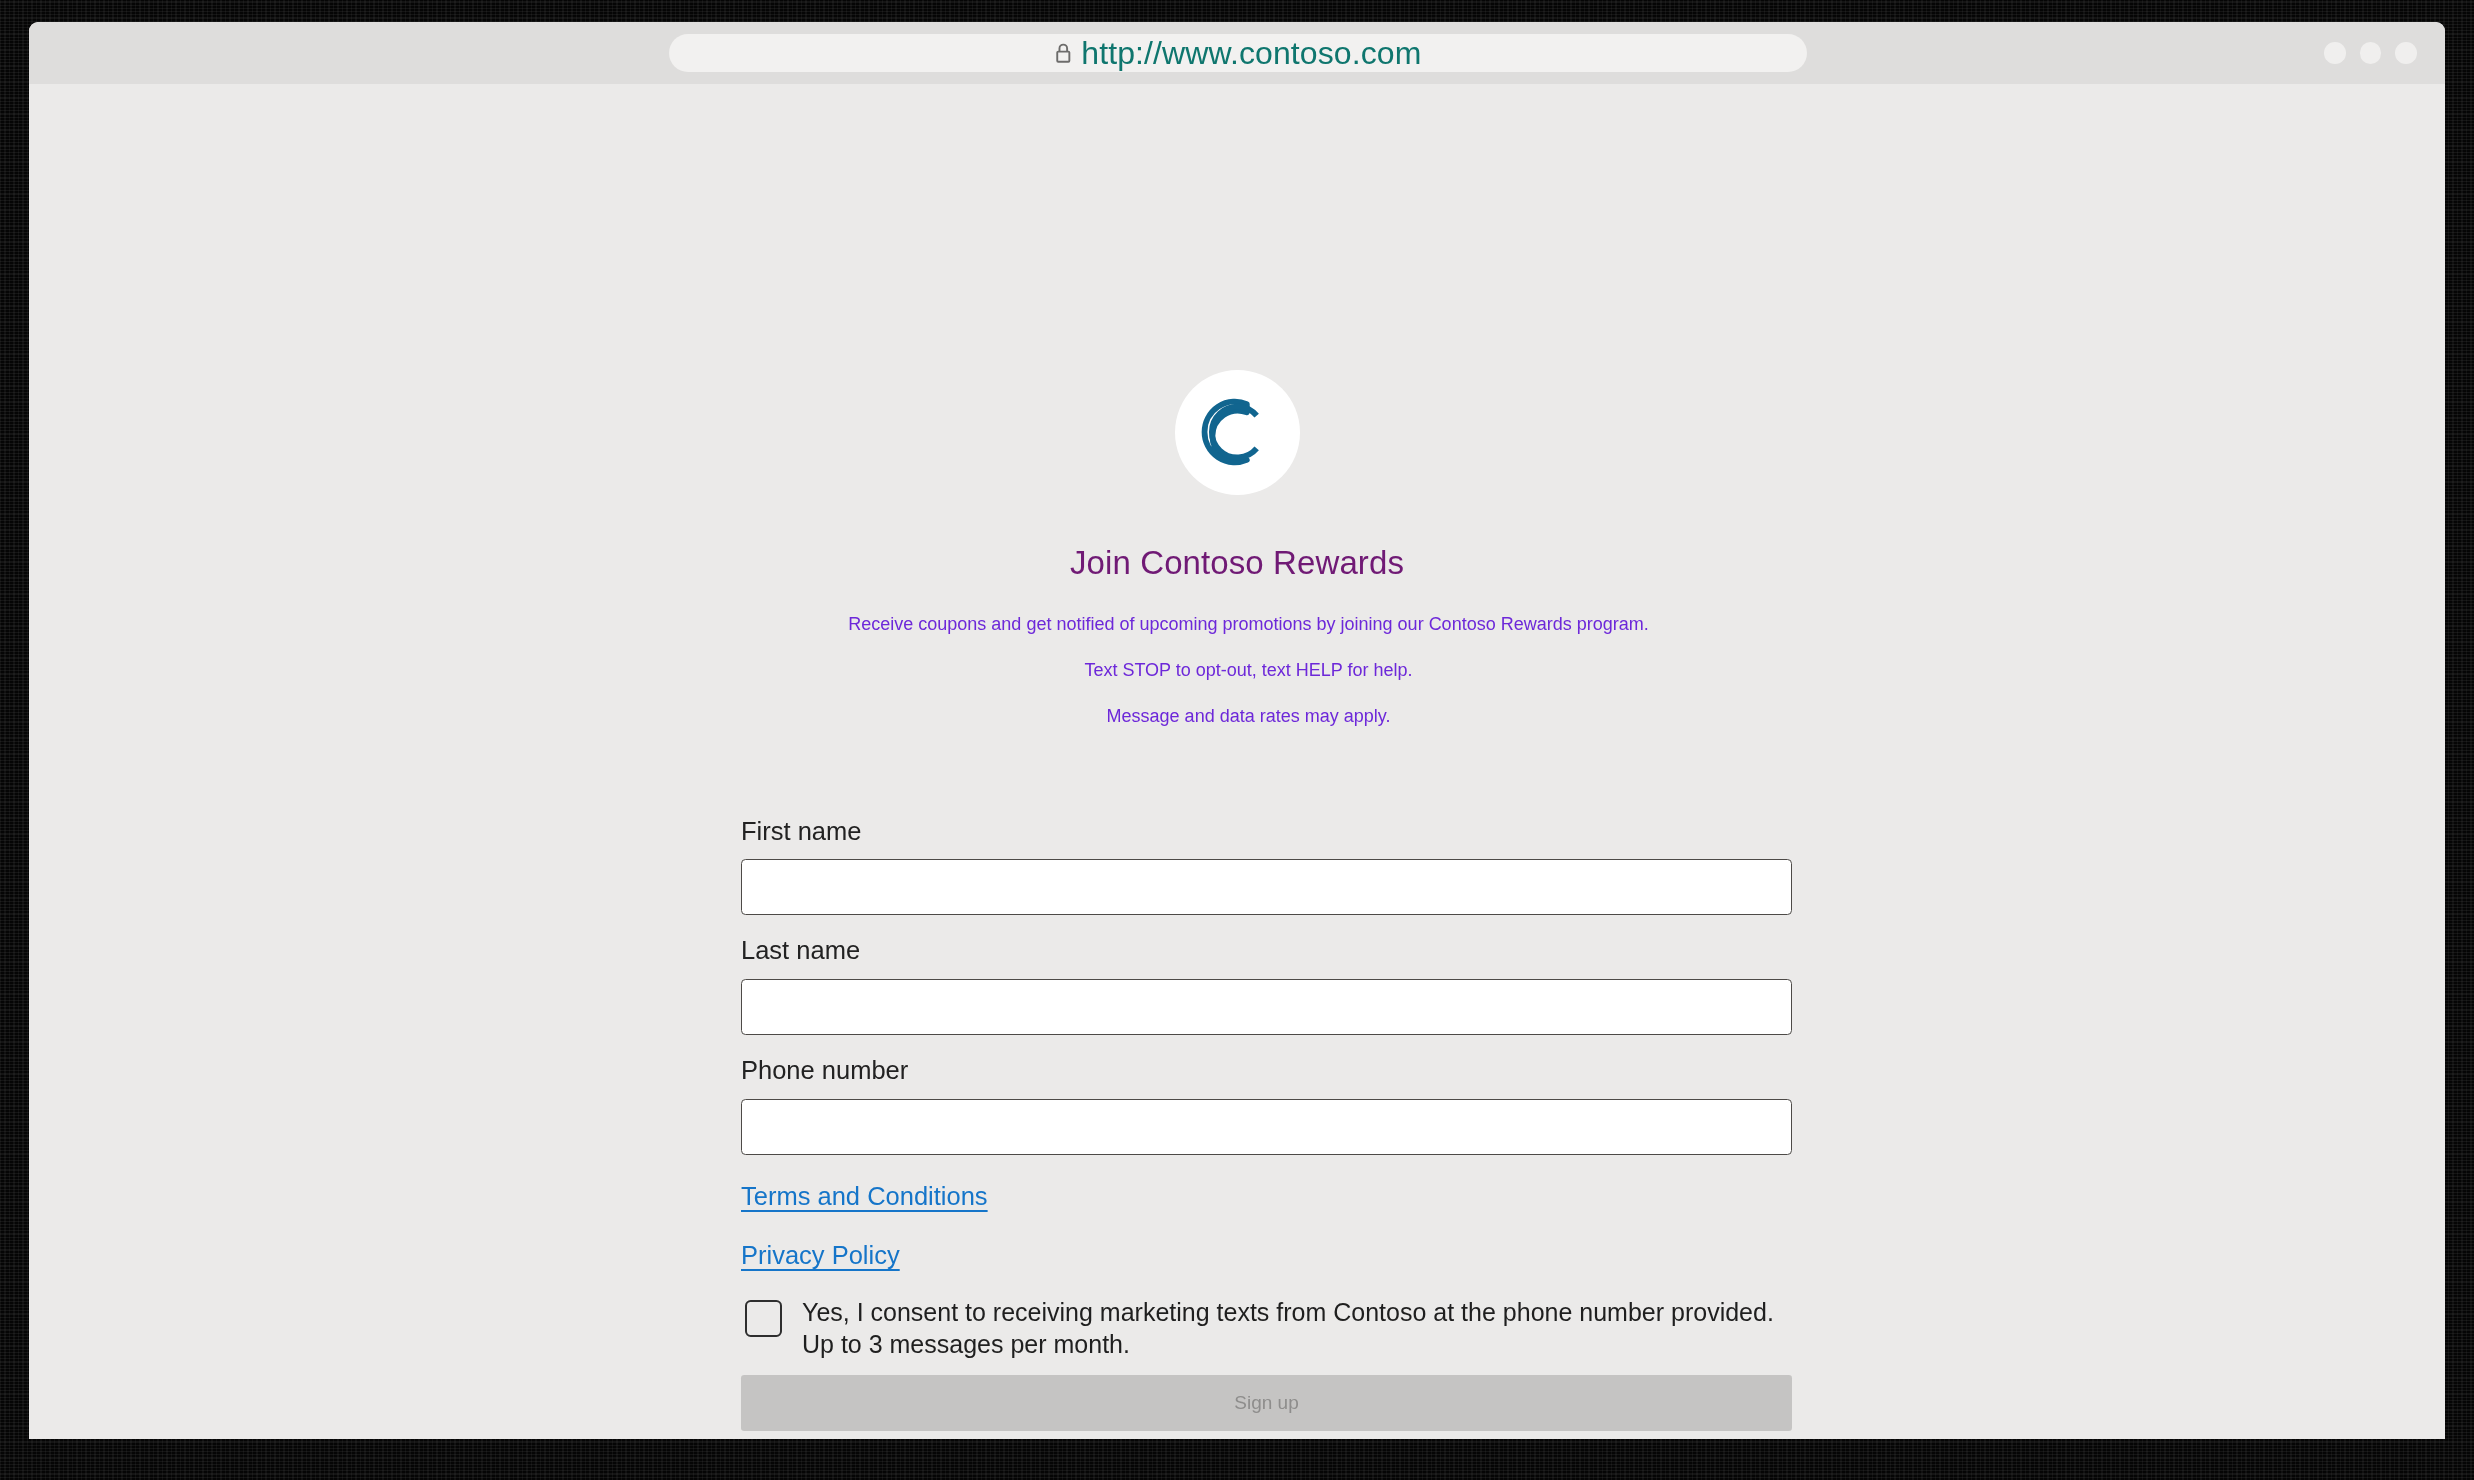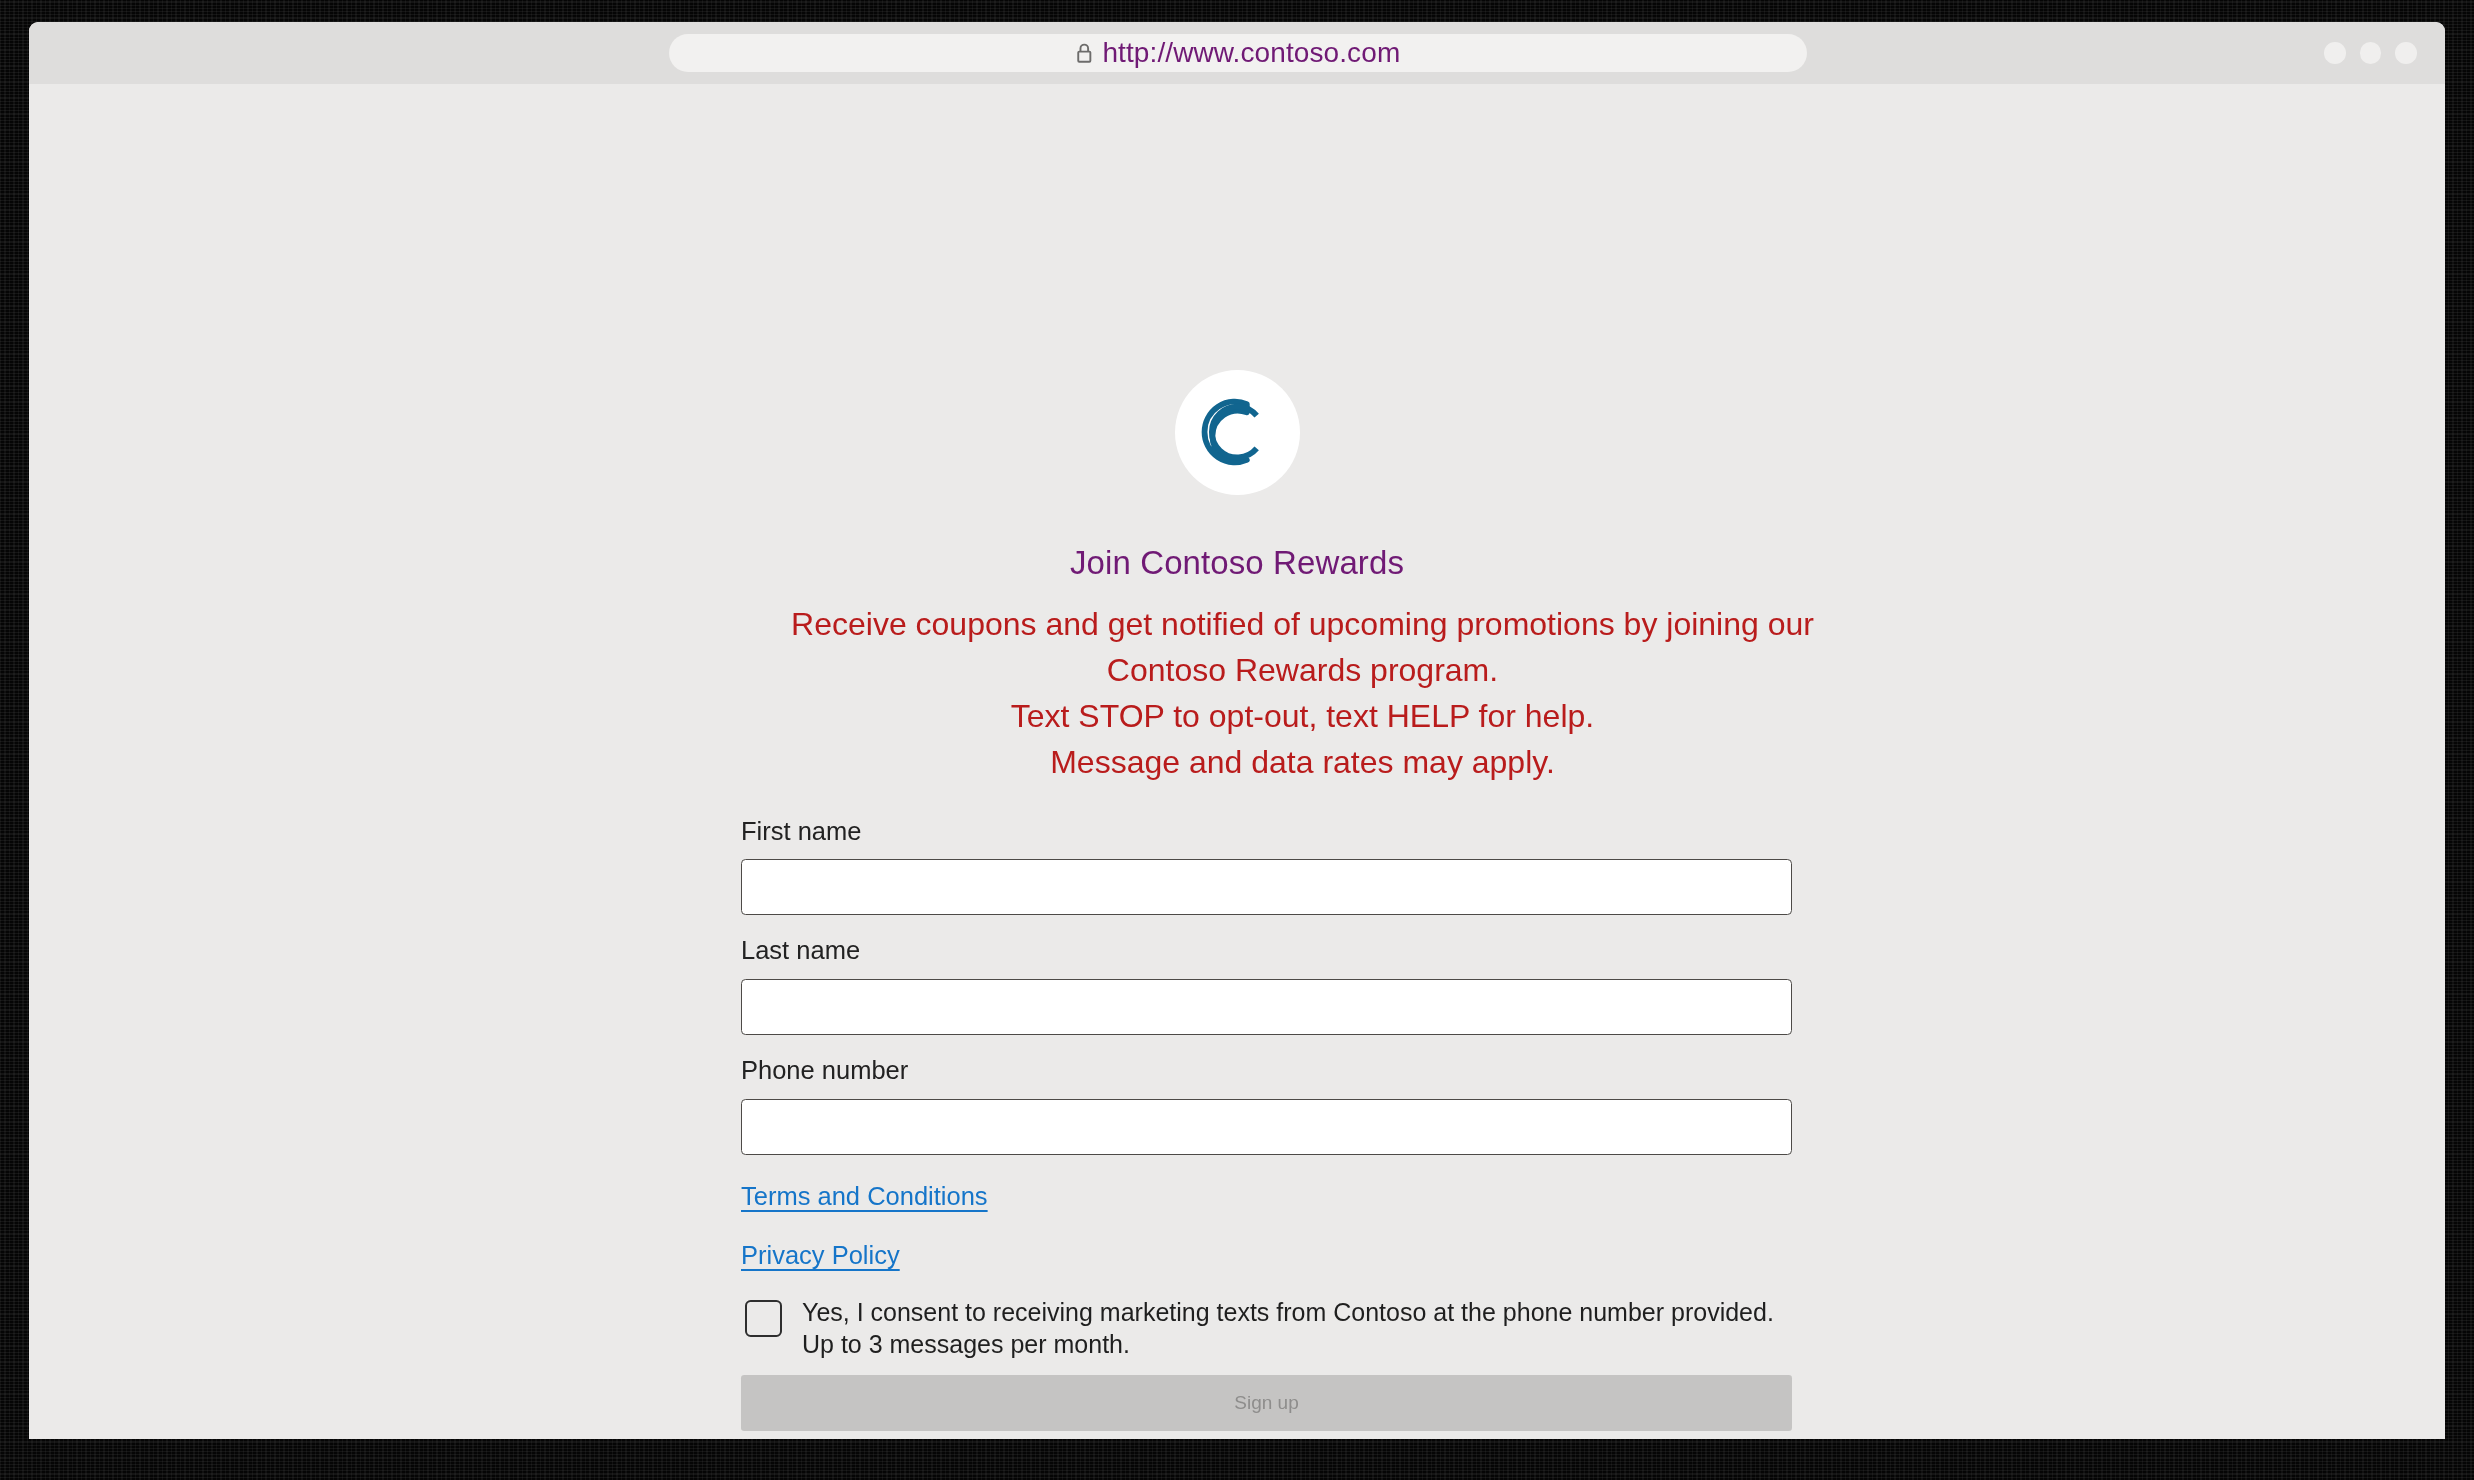--- a/index.html
+++ b/index.html
@@ -67,22 +67,22 @@
     justify-content: center;
     gap: 10.2px;
   }
   .lock-icon {
     display: block;
     width: 16.6px;
     height: 20.4px;
     flex: none;
   }
   .url-text {
-    font-size: 28px;
-    color: #701a75;
+    font-size: 32px;
+    color: #0f766e;
     letter-spacing: 0.1px;
     line-height: 1;
     white-space: nowrap;
   }
   .win-controls {
     position: absolute;
     right: 28px;
     top: 0;
     height: 62px;
     display: flex;
@@ -126,27 +126,27 @@
     left: 0; right: 0;
     top: 460px;
     text-align: center;
     font-size: 33px;
     color: #701a75;
     letter-spacing: 0.1px;
   }
 
   .blurb {
     position: absolute;
-    left: 732px;
+    left: 678px;
     width: 1083px;
     top: 517px;
     text-align: center;
-    font-size: 32px;
+    font-size: 18px;
     line-height: 46px;
-    color: #b91c1c;
+    color: #6d28d9;
   }
   .blurb p { margin: 0; }
 
   
   .form {
     position: absolute;
     left: 712px;
     top: 735px;
     width: 1051px;
   }

